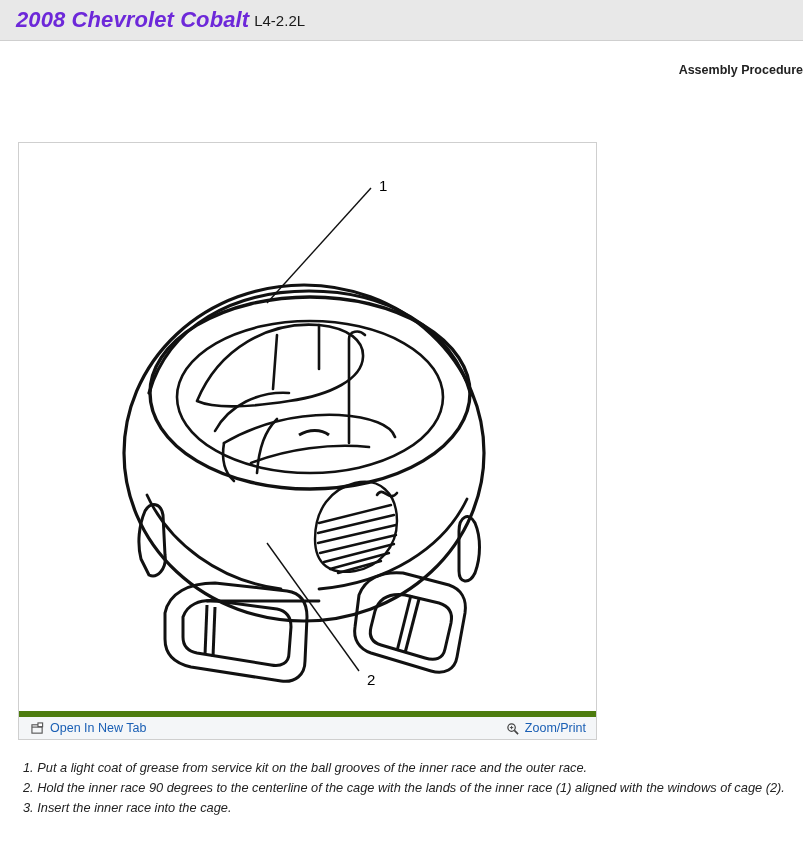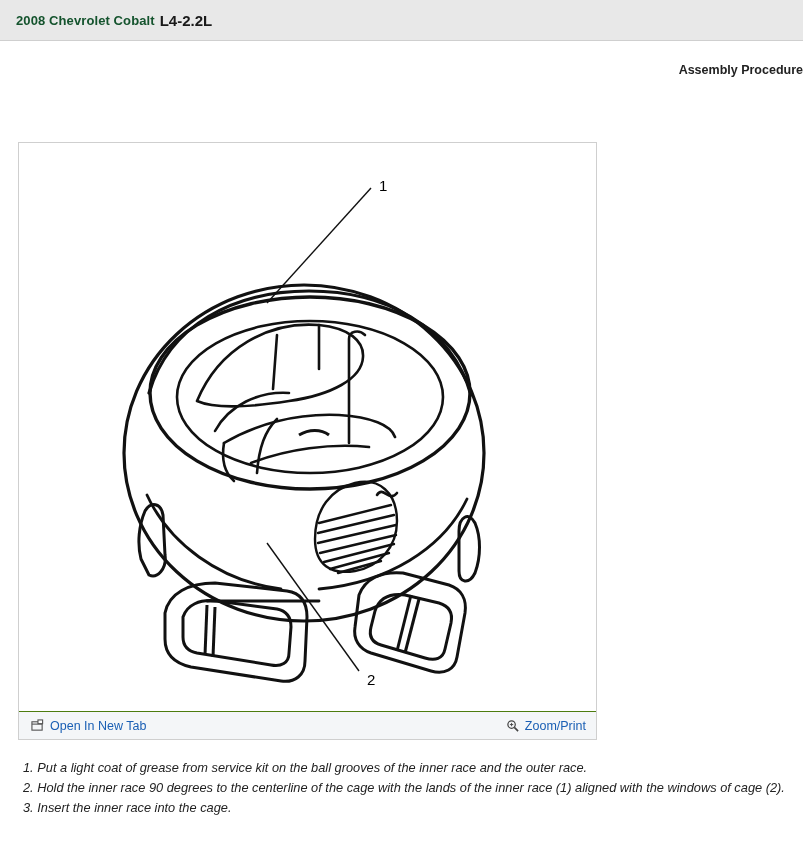--- a/index.html
+++ b/index.html
@@ -20,28 +20,29 @@
   .header-bar {
     width: 803px;
     height: 41px;
     background: #e8e8e8;
     border-bottom: 1px solid #cfcfcf;
     display: flex;
     align-items: center;
     padding-left: 16px;
   }
   .header-title {
-    font-size: 13px;
+    font-size: 22px;
     font-weight: bold;
-    color: #14532d;
+    color: #6d28d9;
     letter-spacing: 0.1px;
+    font-style: italic;
   }
   .header-sub {
     font-size: 15px;
-    font-weight: bold;
+    font-weight: normal;
     color: #1a1a1a;
     margin-left: 5px;
   }
   .section-title {
     margin: 22px 0 0 18px;
     font-size: 12.5px;
     font-weight: bold;
     color: #222;
     text-align: right;
   }
@@ -61,21 +62,21 @@
     height: 568px;
     overflow: hidden;
   }
   .figure-toolbar {
     position: absolute;
     left: 0;
     bottom: 0;
     width: 577px;
     height: 28px;
     background: #f4f6f8;
-    border-top: 1px solid #4d7c0f;
+    border-top: 6px solid #4d7c0f;
     display: flex;
     align-items: center;
     justify-content: space-between;
     padding: 0 10px 0 12px;
   }
   .tool-link {
     display: flex;
     align-items: center;
     gap: 6px;
     color: #1a5fb4;

